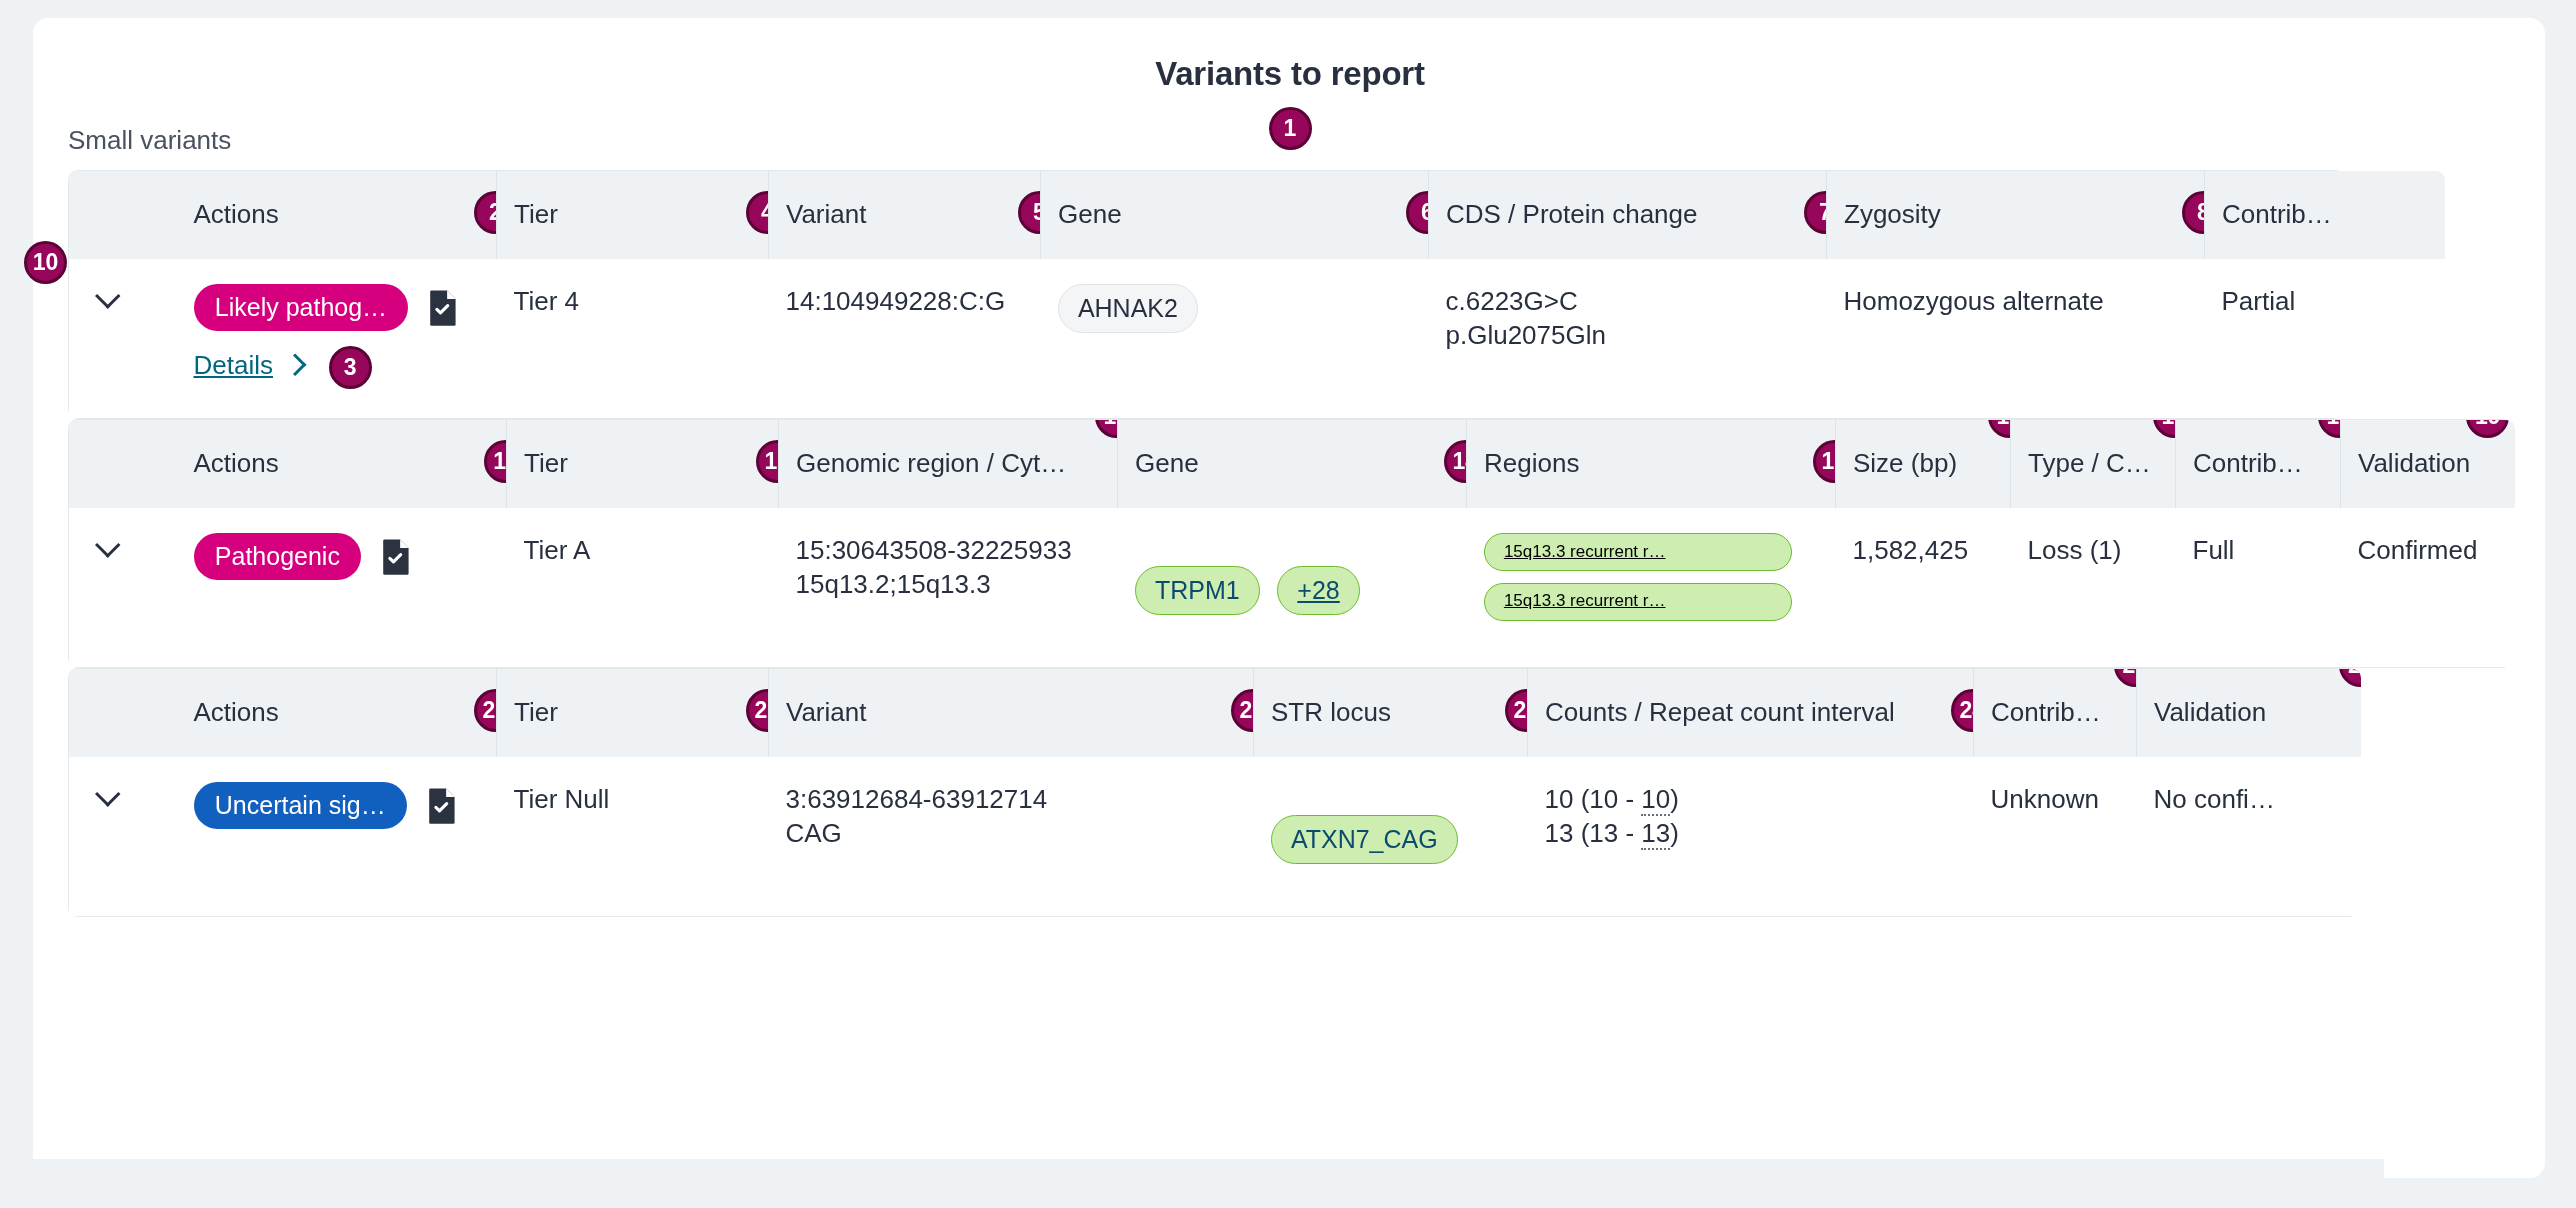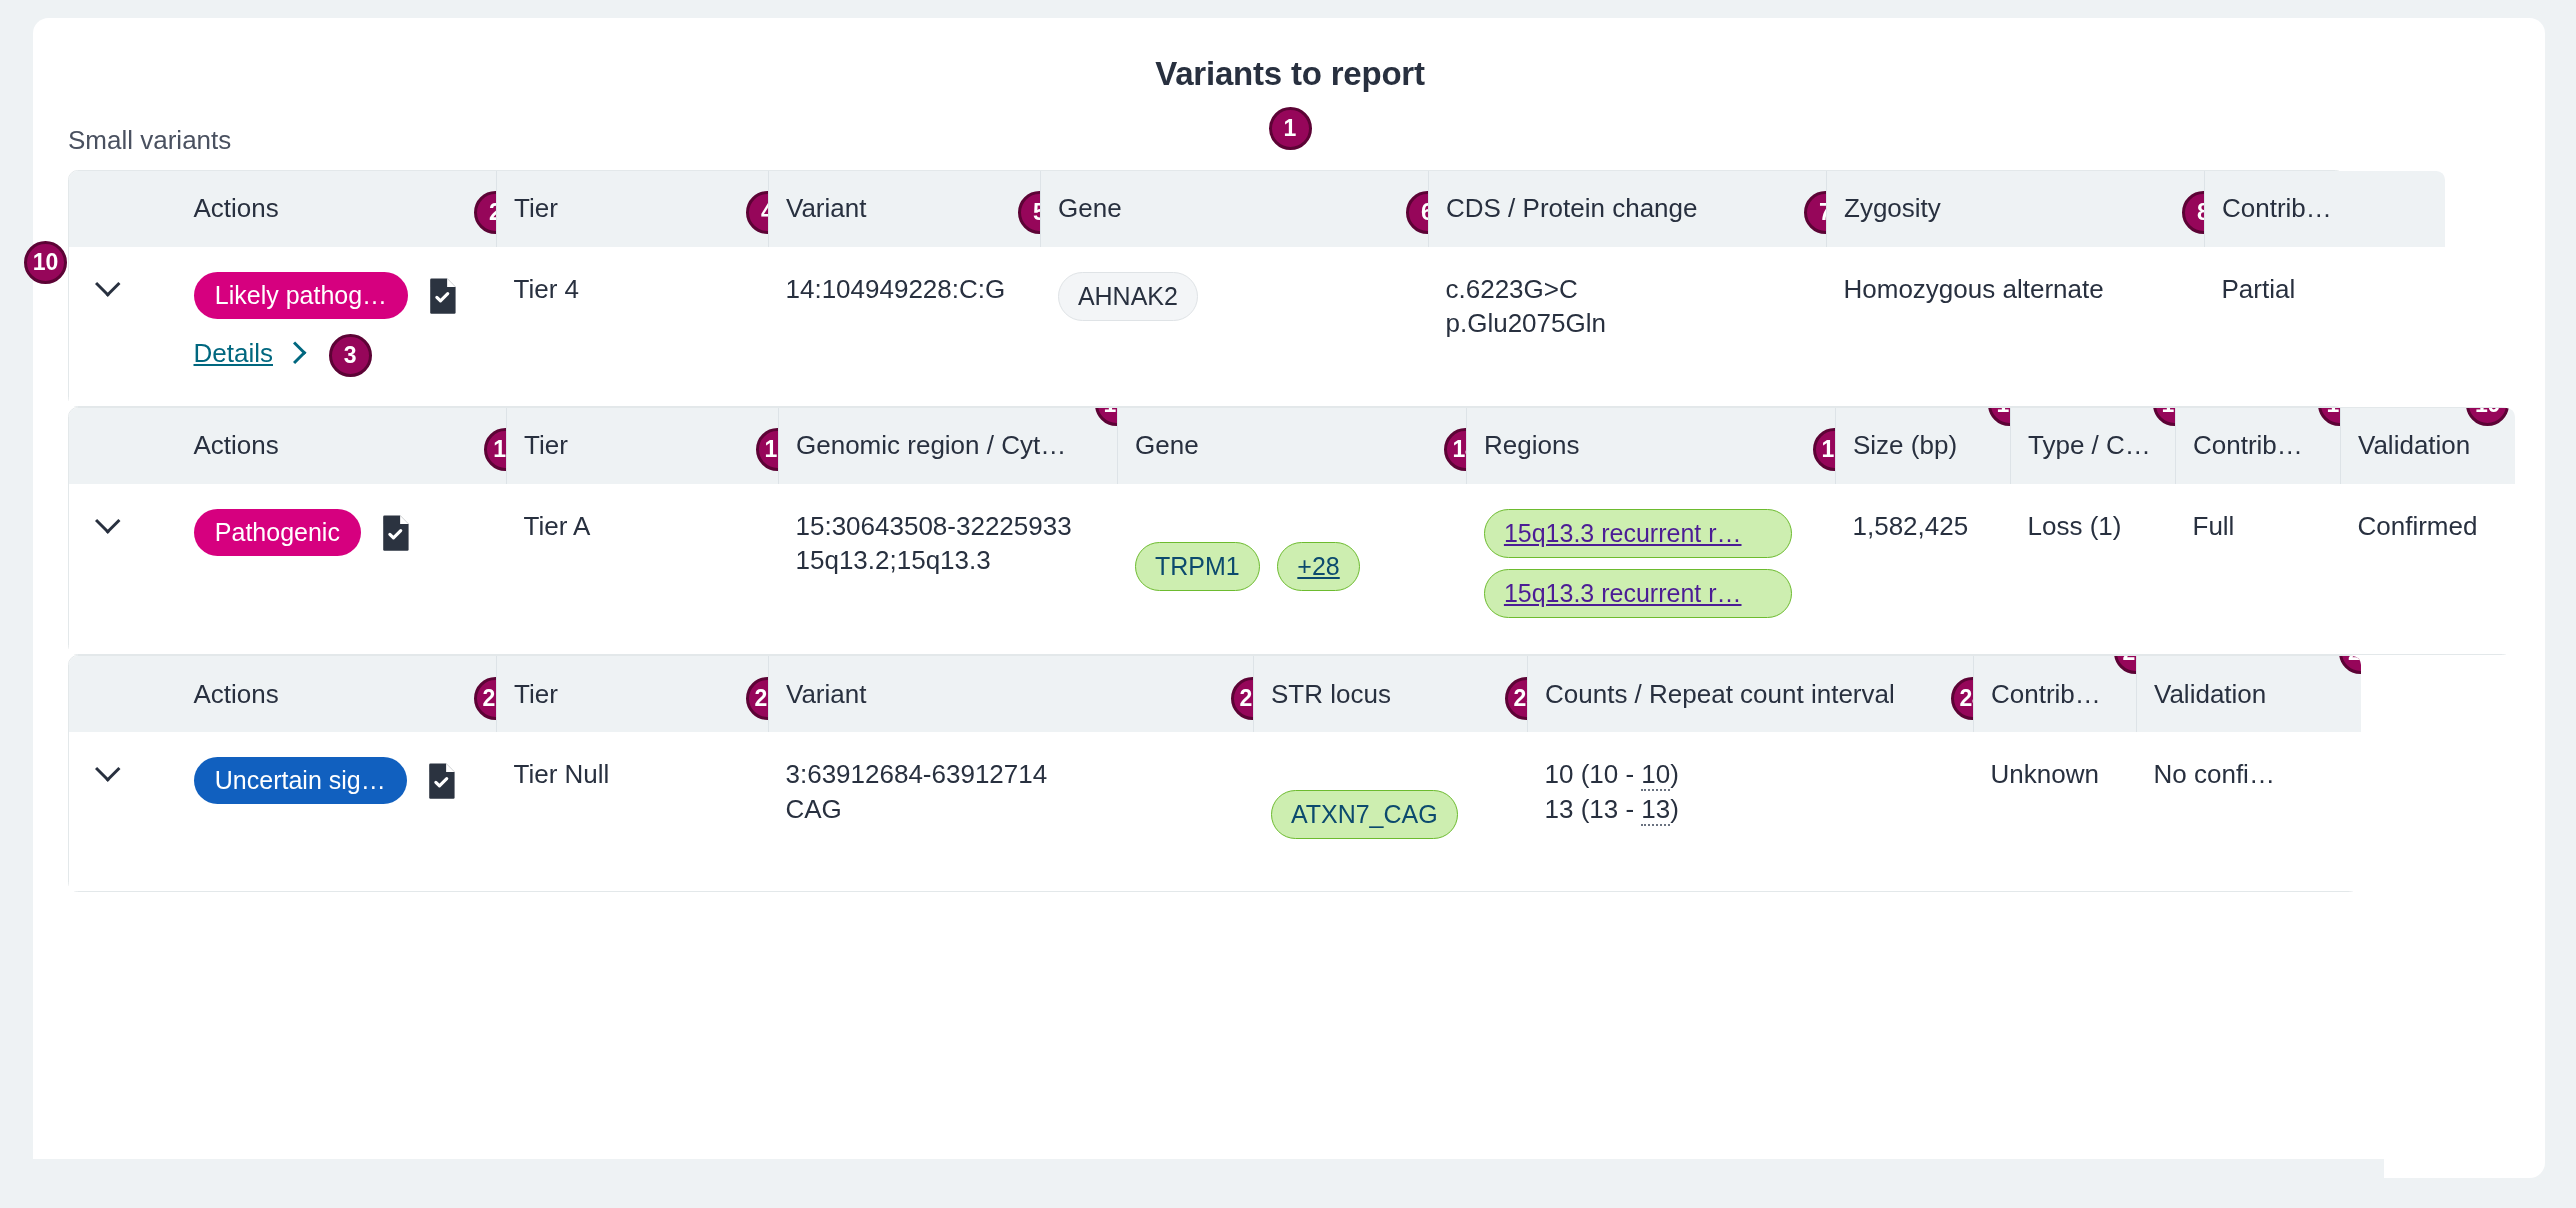--- a/index.html
+++ b/index.html
@@ -64,21 +64,21 @@
     overflow: visible;
     position: relative;
   }
   table { border-collapse: collapse; width: 100%; table-layout: fixed; }
   thead th {
     background: #eef2f4;
     color: #28303f;
     font-size: 26px;
     font-weight: normal;
     text-align: left;
-    height: 76px;
+    height: 88px;
     padding: 0 17.5px;
     border-right: 1px solid #dde3e7;
     white-space: nowrap;
     overflow: hidden;
     position: relative;
   }
   thead th:first-child { border-right: none; }
   thead th:last-child { border-right: none; }
   thead tr th:first-child { border-top-left-radius: 8.7px; }
   thead tr th:last-child { border-top-right-radius: 8.7px; }
@@ -140,22 +140,22 @@
     border: 1.9px solid #6dbb2f;
     color: #0c4a6e;
     margin-top: 33px;
   }
   .region-chip {
     display: block;
     background: #cdeeb0;
     border: 1.9px solid #6dbb2f;
     border-radius: 969px;
     padding: 6.8px 19.4px;
-    font-size: 25px;
-    color: #4c1d95;
+    font-size: 17px;
+    color: #000000;
     max-width: 308px;
     overflow: hidden;
     text-overflow: ellipsis;
     white-space: nowrap;
     text-decoration: underline;
     margin-bottom: 11.6px;
     cursor: pointer;
   }
 
   

